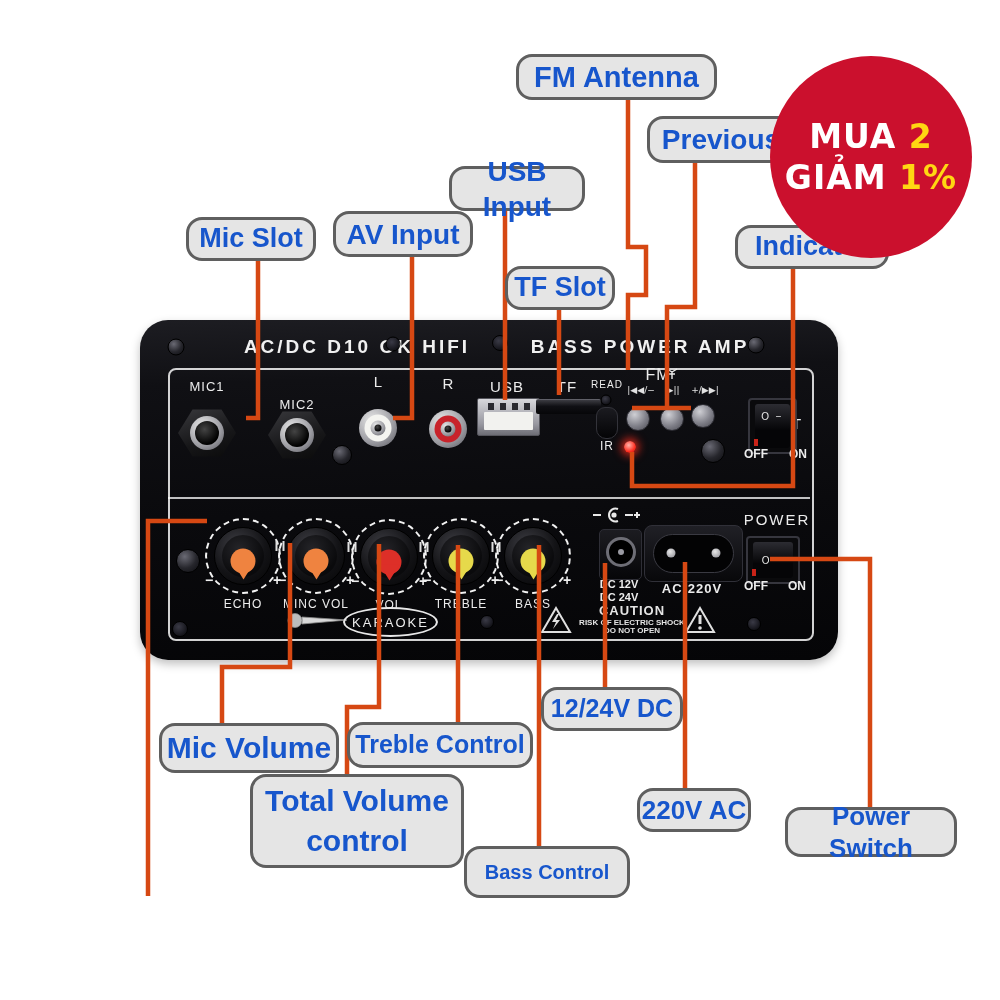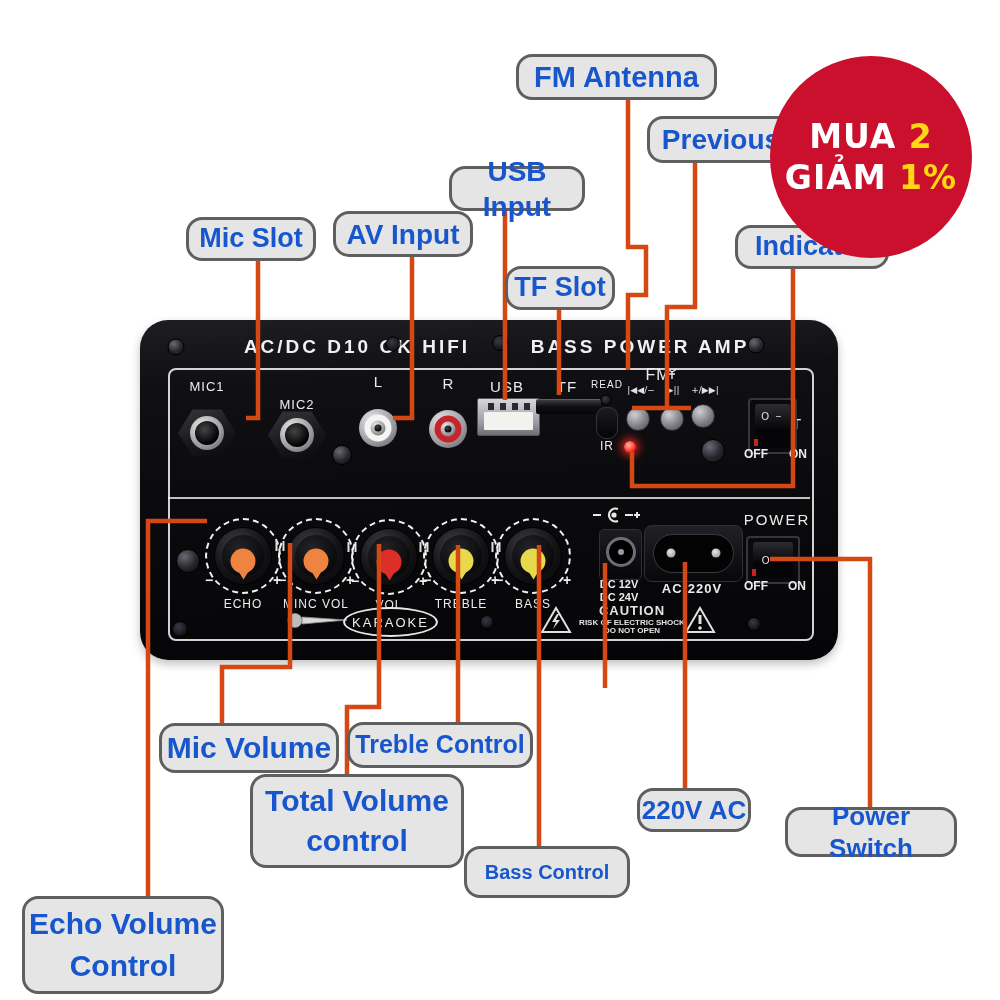--- a/index.html
+++ b/index.html
@@ -316,42 +316,41 @@
   </div>
   <div class="callout" style="left:333px;top:211px;width:134px;height:40px;font-size:28px;">
     <span>AV Input</span>
   </div>
   <div class="callout" style="left:735px;top:225px;width:148px;height:38px;font-size:27px;">
     <span>Indicator</span>
   </div>
   <div class="callout" style="left:505px;top:266px;width:104px;height:38px;font-size:27px;text-align:center;">
     <span>TF Slot</span>
   </div>
+  <div class="callout" style="left:541px;top:687px;width:136px;height:38px;font-size:25px;">
+    <span>12/24V DC</span>
+  </div>
   <div class="callout" style="left:347px;top:722px;width:180px;height:40px;font-size:25px;">
     <span>Treble Control</span>
   </div>
   <div class="callout" style="left:159px;top:723px;width:174px;height:44px;font-size:30px;">
     <span>Mic Volume</span>
   </div>
   <div class="callout" style="left:250px;top:774px;width:208px;height:88px;font-size:30px;line-height:1.35;">
     <span>Total Volume</span>
     <span>control</span>
   </div>
   <div class="callout" style="left:637px;top:788px;width:108px;height:38px;font-size:26px;">
     <span>220V AC</span>
   </div>
   <div class="callout" style="left:785px;top:807px;width:166px;height:44px;font-size:26px;">
     <span>Power Switch</span>
   </div>
   <div class="callout" style="left:464px;top:846px;width:160px;height:46px;font-size:20px;">
     <span>Bass Control</span>
-  </div>
-  <div class="callout" style="left:22px;top:896px;width:196px;height:92px;font-size:30px;line-height:1.4;">
-    <span>Echo Volume</span>
-    <span>Control</span>
   </div>
 
   <div id="badge">
     <div class="bline">
       <span>MUA</span>
       <span class="accent">2</span>
     </div>
     <div class="bline">
       <span>GIẢM</span>
       <span class="accent">1%</span>

